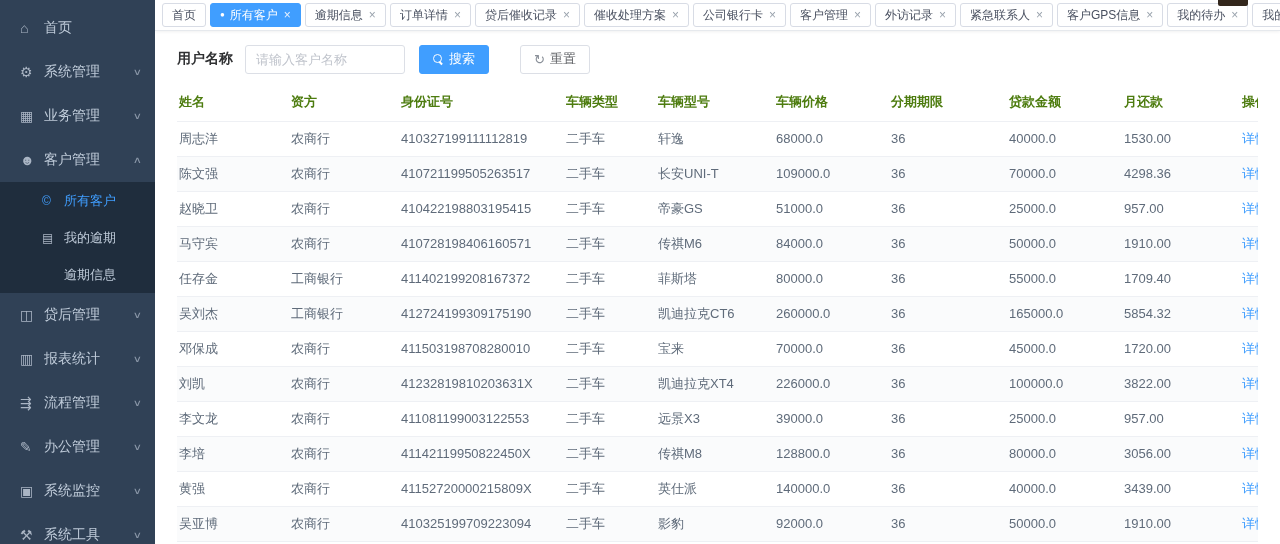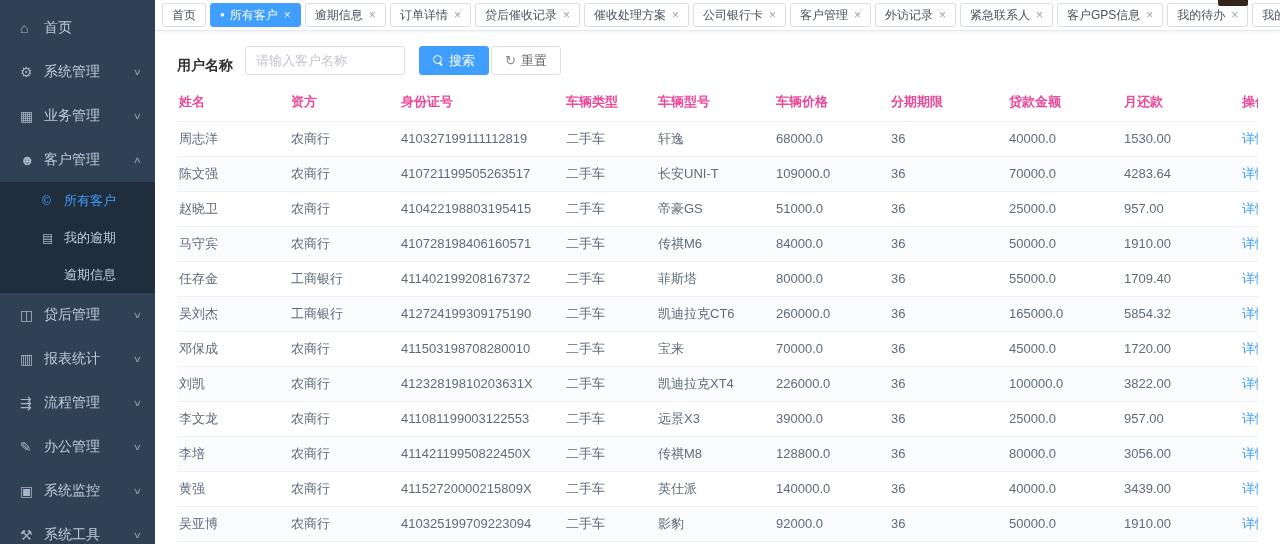--- a/index.html
+++ b/index.html
@@ -31,42 +31,42 @@
     font-size:12px; border-radius:3px; cursor:pointer; white-space:nowrap; flex:0 0 auto; }
   .tab .tab-dot { font-size:8px; margin-right:5px; line-height:1; }
   .tab .tab-close { margin-left:6px; font-size:12px; color:#9aa3ad; line-height:1; }
   .tab.active { background:#409eff; border-color:#409eff; color:#fff; }
   .tab.active .tab-close { color:#e8f2ff; }
   .tr-box { position:absolute; right:32px; top:0; width:30px; height:6px;
     background:#33271c; border-radius:0 0 2px 2px; }
 
   
   .content { flex:1; background:#fff; padding:12px 22px 0 22px; overflow:hidden; }
-  .search-row { display:flex; align-items:flex-end; height:32px; margin-bottom:14px; }
+  .search-row { display:flex; align-items:center; height:32px; margin-bottom:14px; }
   .search-label { font-size:14px; font-weight:bold; color:#303133; margin-right:12px; }
   .search-input { width:160px; height:29px; border:1px solid #dcdfe6; border-radius:3px;
     padding:0 10px; font-size:13px; color:#606266; outline:none; margin-right:14px;
     font-family:"Liberation Sans","DejaVu Sans",sans-serif; }
   .search-input::placeholder { color:#c0c4cc; }
   .btn { display:inline-flex; align-items:center; height:29px; padding:0 13px;
     font-size:13px; border-radius:3px; cursor:pointer;
     font-family:"Liberation Sans","DejaVu Sans",sans-serif; }
-  .btn-primary { background:#409eff; border:1px solid #409eff; color:#fff; margin-right:2px; }
+  .btn-primary { background:#409eff; border:1px solid #409eff; color:#fff; margin-right:31px; }
   .btn-plain { background:#fff; border:1px solid #dcdfe6; color:#606266; }
   .lens { position:relative; width:11px; height:11px; margin-right:5px; }
   .lens::before { content:""; position:absolute; left:0; top:0; width:7px; height:7px;
     border:1.5px solid #fff; border-radius:50%; }
   .lens::after { content:""; position:absolute; left:7px; top:7px; width:4px; height:1.5px;
     background:#fff; transform:rotate(45deg); transform-origin:0 0; }
   .refresh-glyph { margin-right:5px; font-size:13px; color:#8a9099; }
 
   
   table { width:100%; border-collapse:collapse; table-layout:fixed; }
   th, td { text-align:left; font-size:13px; overflow:hidden; white-space:nowrap; }
-  thead th { color:#ec4899; font-weight:bold; height:32px; padding:0 6px 6px 2px; }
+  thead th { color:#4d7c0f; font-weight:bold; height:32px; padding:0 6px 6px 2px; }
   tbody td { color:#5f6b7a; height:35px; padding:0 6px 0 2px; border-top:1px solid #eef0f4; }
   tbody tr.alt { background:#fafbfc;margin-left:20px; }
   th.col-action, td.col-action { text-align:right; padding-right:6px; }
   .detail-link { color:#409eff; text-decoration:none; cursor:pointer; font-size:13px; }
 </style>
 </head>
 <body>
 
 <div class="app">
 
@@ -307,21 +307,21 @@
 
             <tr class="alt">
               <td>陈文强</td>
               <td>农商行</td>
               <td>410721199505263517</td>
               <td>二手车</td>
               <td>长安UNI-T</td>
               <td>109000.0</td>
               <td>36</td>
               <td>70000.0</td>
-              <td>4283.64</td>
+              <td>4298.36</td>
               <td class="col-action"><a class="detail-link">详情</a></td>
             </tr>
 
             <tr>
               <td>赵晓卫</td>
               <td>农商行</td>
               <td>410422198803195415</td>
               <td>二手车</td>
               <td>帝豪GS</td>
               <td>51000.0</td>

